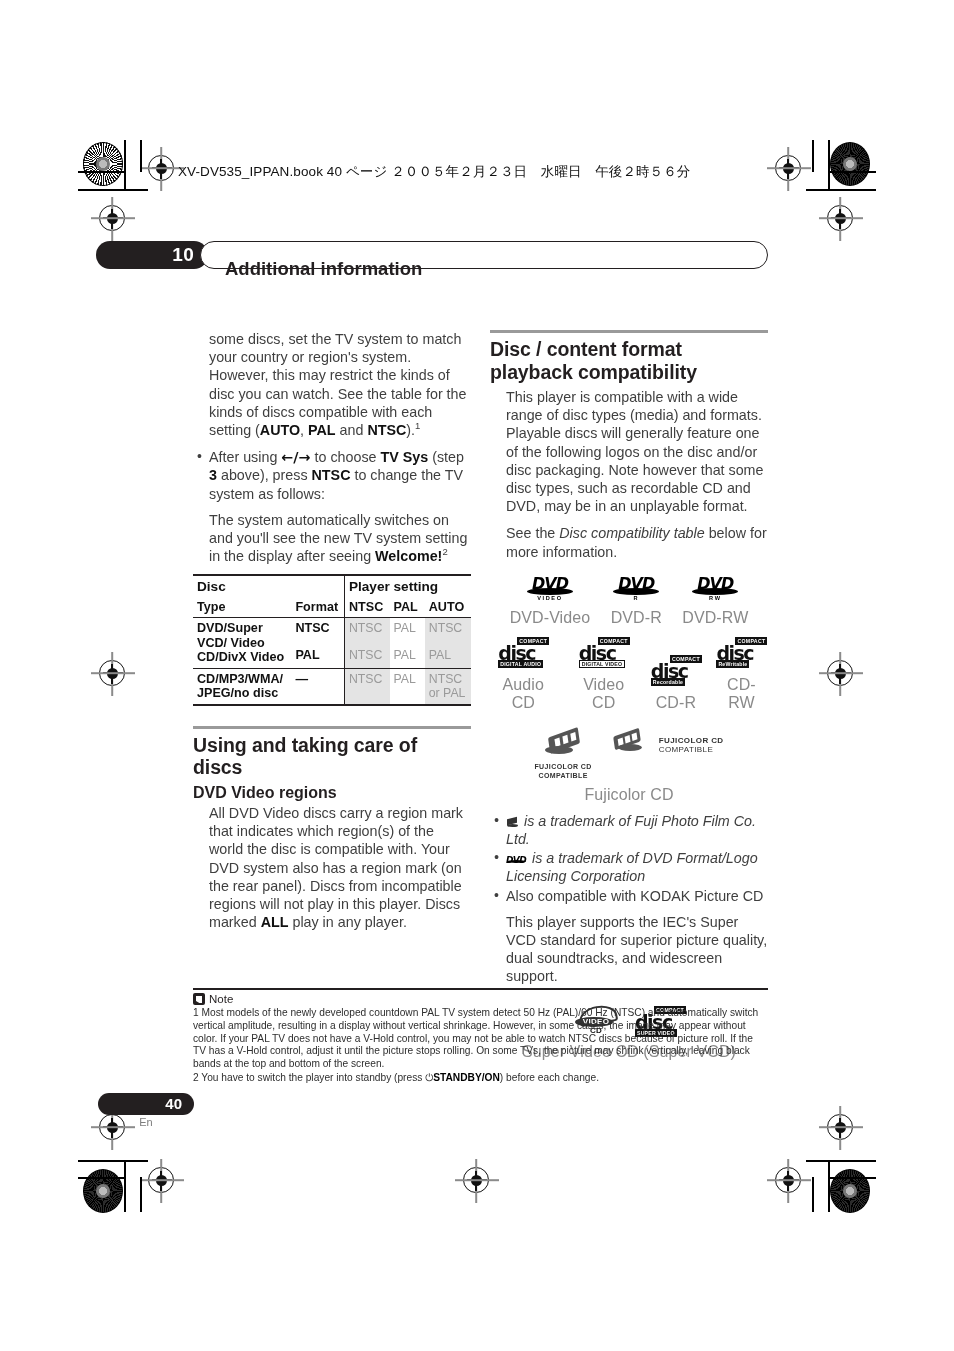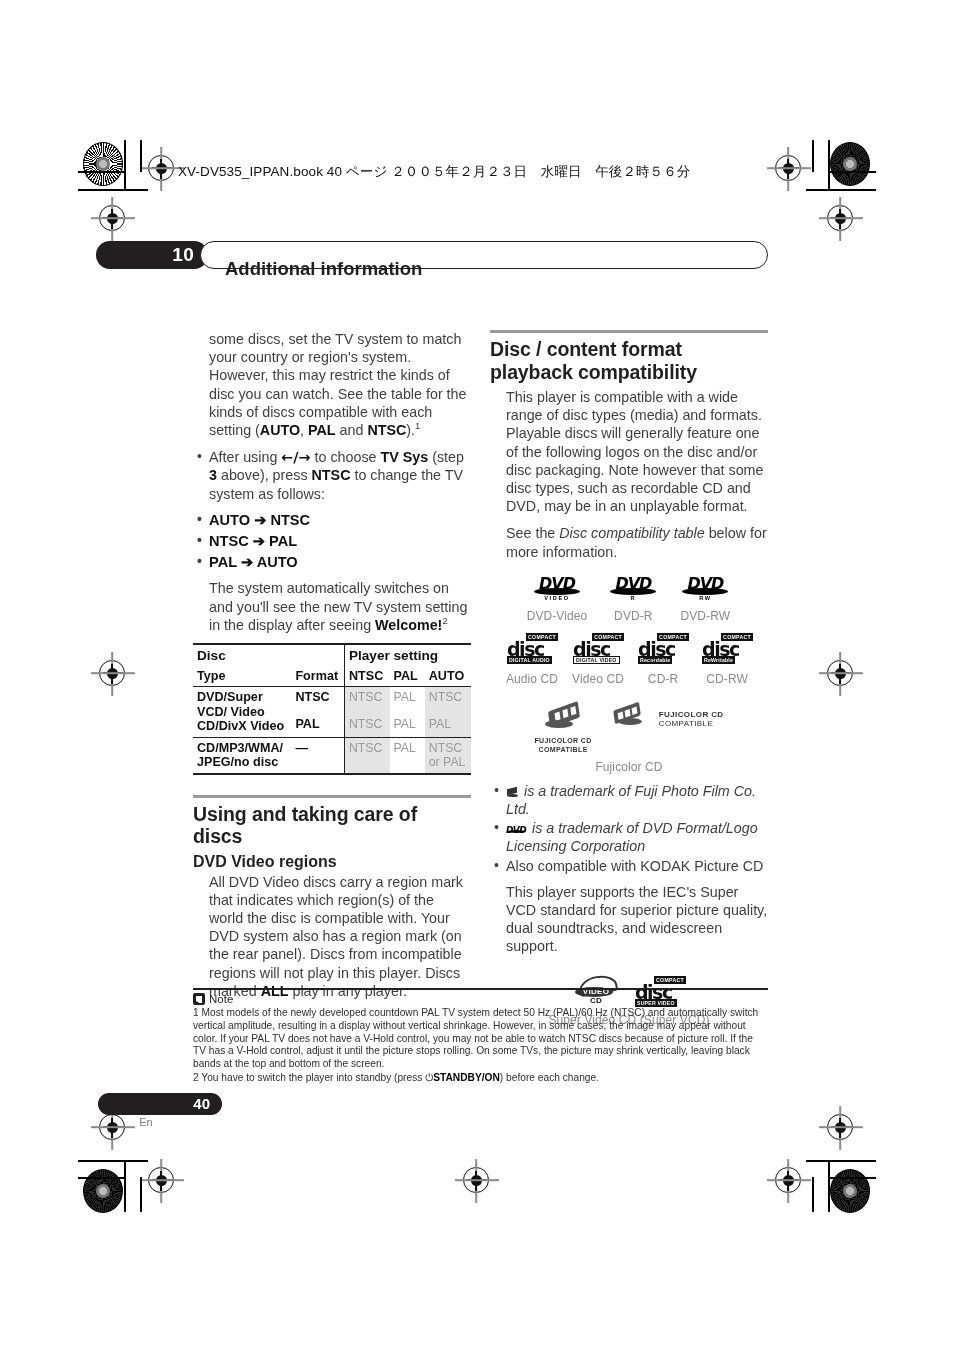--- a/index.html
+++ b/index.html
@@ -76,21 +76,21 @@
   .cellwhite{background:#fff;color:#9a9a9a;}
   .vline{border-left:1.6px solid #231f20;}
   .midline{border-top:1.3px solid #231f20;}
   .botline{border-bottom:2.4px solid #231f20;}
   .bodyb{font-weight:bold;color:#111;font-size:12.6px;line-height:14.5px;}
 
   
   .logos{position:relative;margin-top:14px;}
   .logorow{display:flex;justify-content:center;align-items:flex-end;gap:16px;}
   .logocell{text-align:center;}
-  .logocap{font-size:12px;color:#8a8a8a;margin-top:3px;letter-spacing:.1px;}
+  .logocap{font-size:16px;color:#8a8a8a;margin-top:3px;letter-spacing:.1px;}
 
   .dvdmark{width:52px;height:27px;position:relative;display:inline-block;}
   .dvdmark .txt{position:absolute;left:0;top:-1px;width:52px;text-align:center;
       font-family:"DejaVu Sans",sans-serif;font-weight:bold;font-style:italic;
       font-size:16px;color:#000;letter-spacing:-1px;}
   .dvdmark .ell{position:absolute;left:3px;top:13px;width:46px;height:7px;border-radius:50%;
       background:#000;}
   .dvdmark .sub{position:absolute;left:0;top:20px;width:52px;text-align:center;
       font-size:5.6px;font-weight:bold;letter-spacing:1.6px;color:#000;}
 
@@ -120,21 +120,21 @@
   .notehdr{display:flex;align-items:center;gap:4px;margin-top:3px;}
   .notebadge{width:12px;height:12px;background:#231f20;border-radius:2px;position:relative;}
   .notebadge:after{content:"";position:absolute;left:3px;top:2.5px;width:6px;height:7px;
      background:#fff;clip-path:polygon(0 0,100% 0,100% 100%,55% 100%,0 72%);}
   .notettl{font-size:11.5px;font-weight:normal;color:#231f20;}
   .notebody{font-size:10.2px;line-height:12.6px;color:#2e2e2e;margin-top:2px;}
   .notebody b{color:#000;}
 
   
   .pagepill{position:absolute;left:98px;top:1093px;width:96px;height:22px;background:#231f20;
-     border-radius:11px;padding-left:28px;}
+     border-radius:11px;}
   .pagenum{position:absolute;right:12px;top:2px;color:#fff;font-weight:bold;font-size:15px;}
   .pagelang{position:absolute;left:98px;top:1116px;width:96px;text-align:center;
      font-size:11px;color:#7d7d7d;}
 </style>
 </head>
 <body>
 
 <div class="page">
 
   <div class="rose" style="left:83px;top:142px;">
@@ -240,25 +240,20 @@
     <p>
       <span>some discs, set the TV system to match your country or region's system. However, this may restrict the kinds of disc you can watch. See the table for the kinds of discs compatible with each setting (</span><b>AUTO</b><span>, </span><b>PAL</b><span> and </span><b>NTSC</b><span>).</span><span class="sup">1</span>
     </p>
 
     <ul class="bul">
       <li>
         <span>After using </span><b class="arr">←/→</b><span> to choose </span><b>TV Sys</b><span> (step </span><b>3</b><span> above), press </span><b>NTSC</b><span> to change the TV system as follows:</span>
       </li>
     </ul>
 
-    <ul class="bul">
-      <li class="bold">AUTO ➔ NTSC</li>
-      <li class="bold">NTSC ➔ PAL</li>
-      <li class="bold">PAL ➔ AUTO</li>
-    </ul>
 
     <p>
       <span>The system automatically switches on and you'll see the new TV system setting in the display after seeing </span><b>Welcome!</b><span class="sup">2</span>
     </p>
 
     <table class="tvs">
       <tbody>
           <tr>
         <td class="topline hdr-strong" colspan="2">Disc</td>
         <td class="topline hdr-strong vline" colspan="3">Player setting</td>

